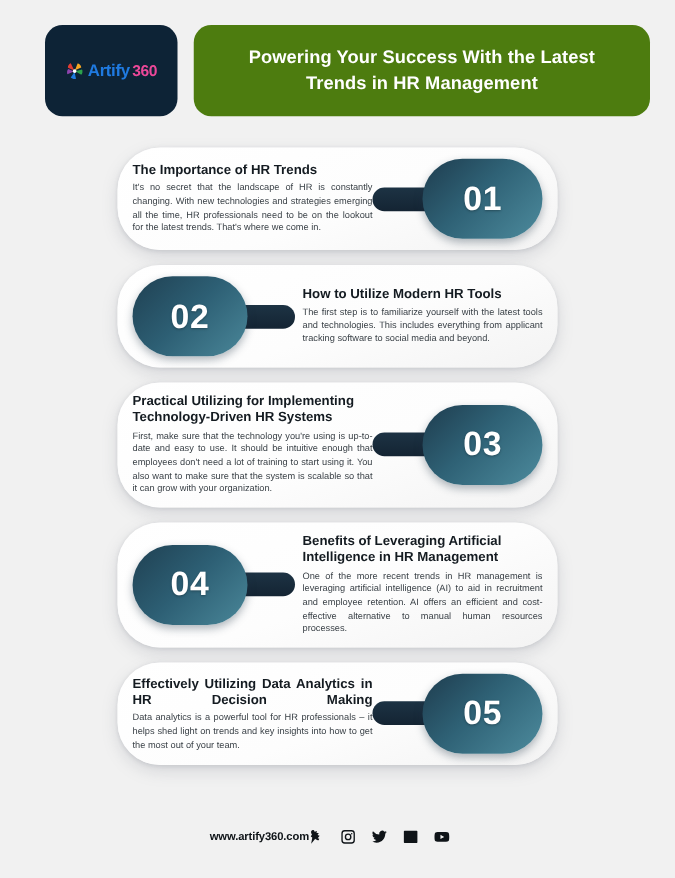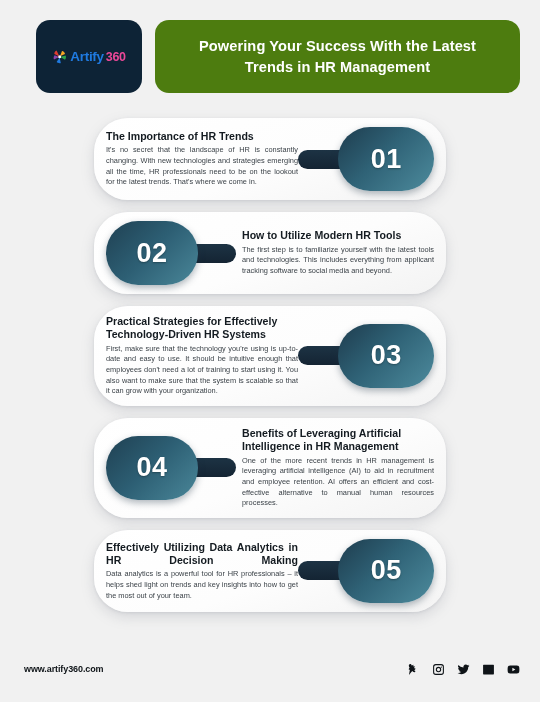--- a/index.html
+++ b/index.html
@@ -151,27 +151,27 @@
     color: #ffffff;
     font-size: 27px;
     font-weight: bold;
     letter-spacing: 0.5px;
     text-shadow: 0 1px 2px rgba(0,0,0,0.30);
   }
 
   
   .footer {
     position: absolute;
-    left: 24px;
+    left: 8px;
     right: 20px;
     bottom: 20px;
     height: 26px;
     display: flex;
     align-items: center;
-    justify-content: space-between;
+    justify-content: center;
     margin-top: 26px;
   }
   .footer-url {
     font-size: 9px;
     font-weight: bold;
     color: #0f1418;
     letter-spacing: -0.1px;
   }
   .socials { display: flex; align-items: center; gap: 12px; }
   .socials svg { display: block; fill: #0f1418; }
@@ -223,21 +223,21 @@
       </div>
       <div class="badge-group">
         <div class="connector"></div>
         <div class="badge">
           <span>02</span>
         </div>
       </div>
     </div>
     <div class="card">
       <div class="card-text">
-        <div class="card-title">Practical Strategies for Effectively Technology-Driven HR Systems</div>
+        <div class="card-title">Practical Utilizing for Implementing Technology-Driven HR Systems</div>
         <div class="card-body">
           <p>First, make sure that the technology you're using is up-to-date and easy to use. It should be intuitive enough that employees don't need a lot of training to start using it. You also want to make sure that the system is scalable so that it can grow with your organization.</p>
         </div>
       </div>
       <div class="badge-group">
         <div class="connector"></div>
         <div class="badge">
           <span>03</span>
         </div>
       </div>

